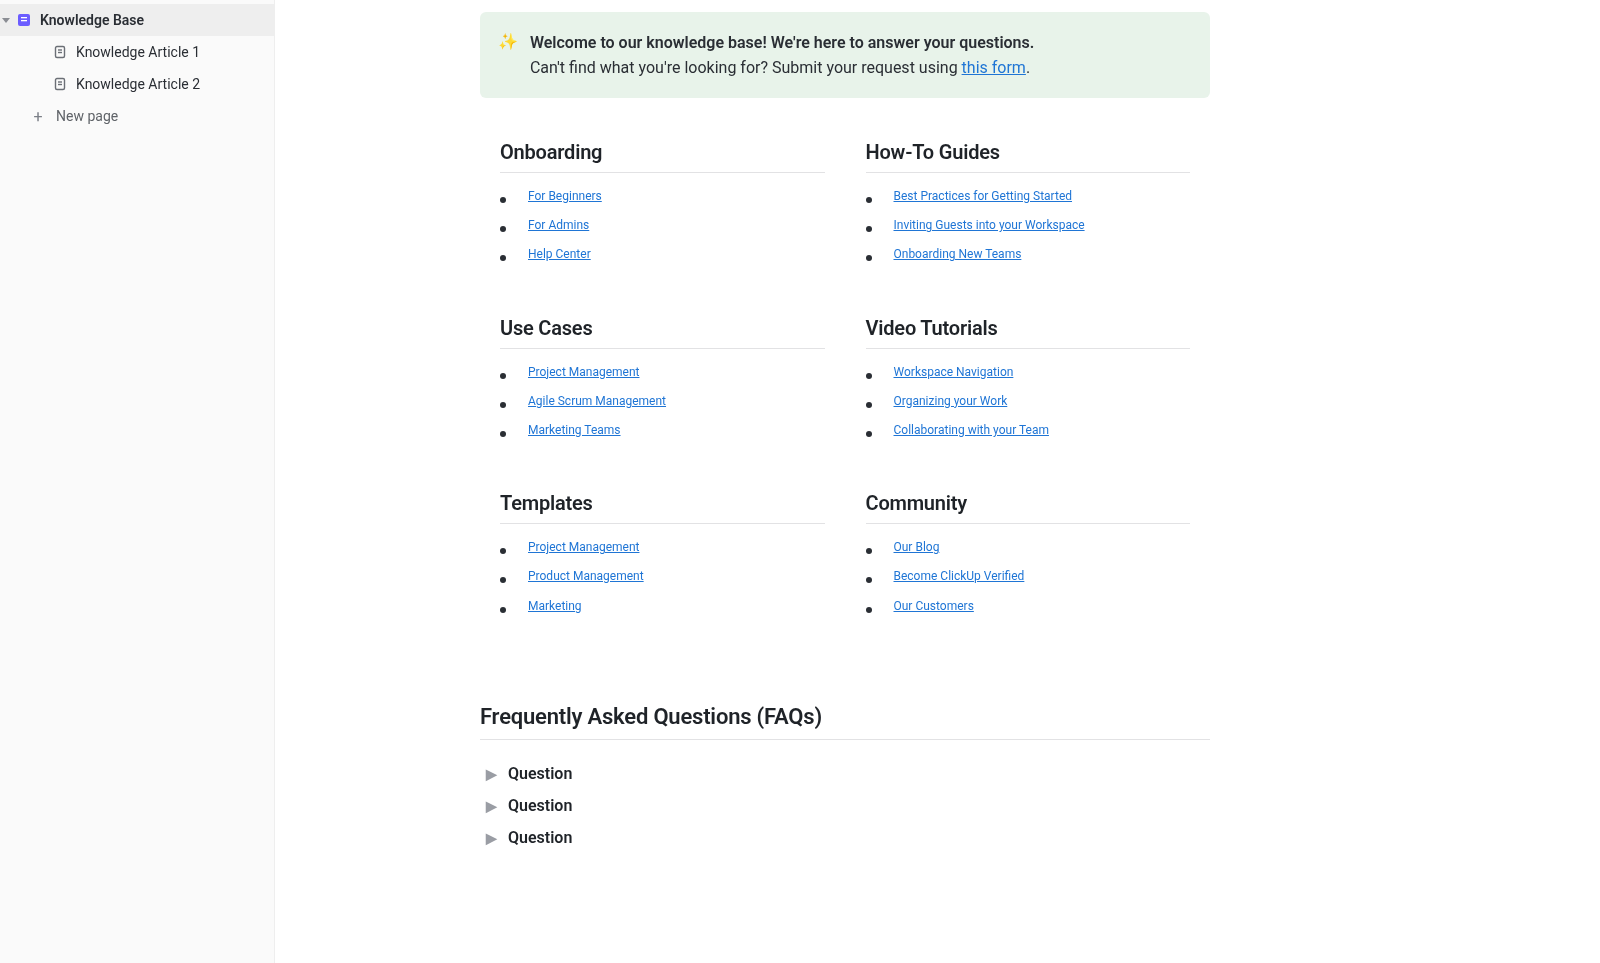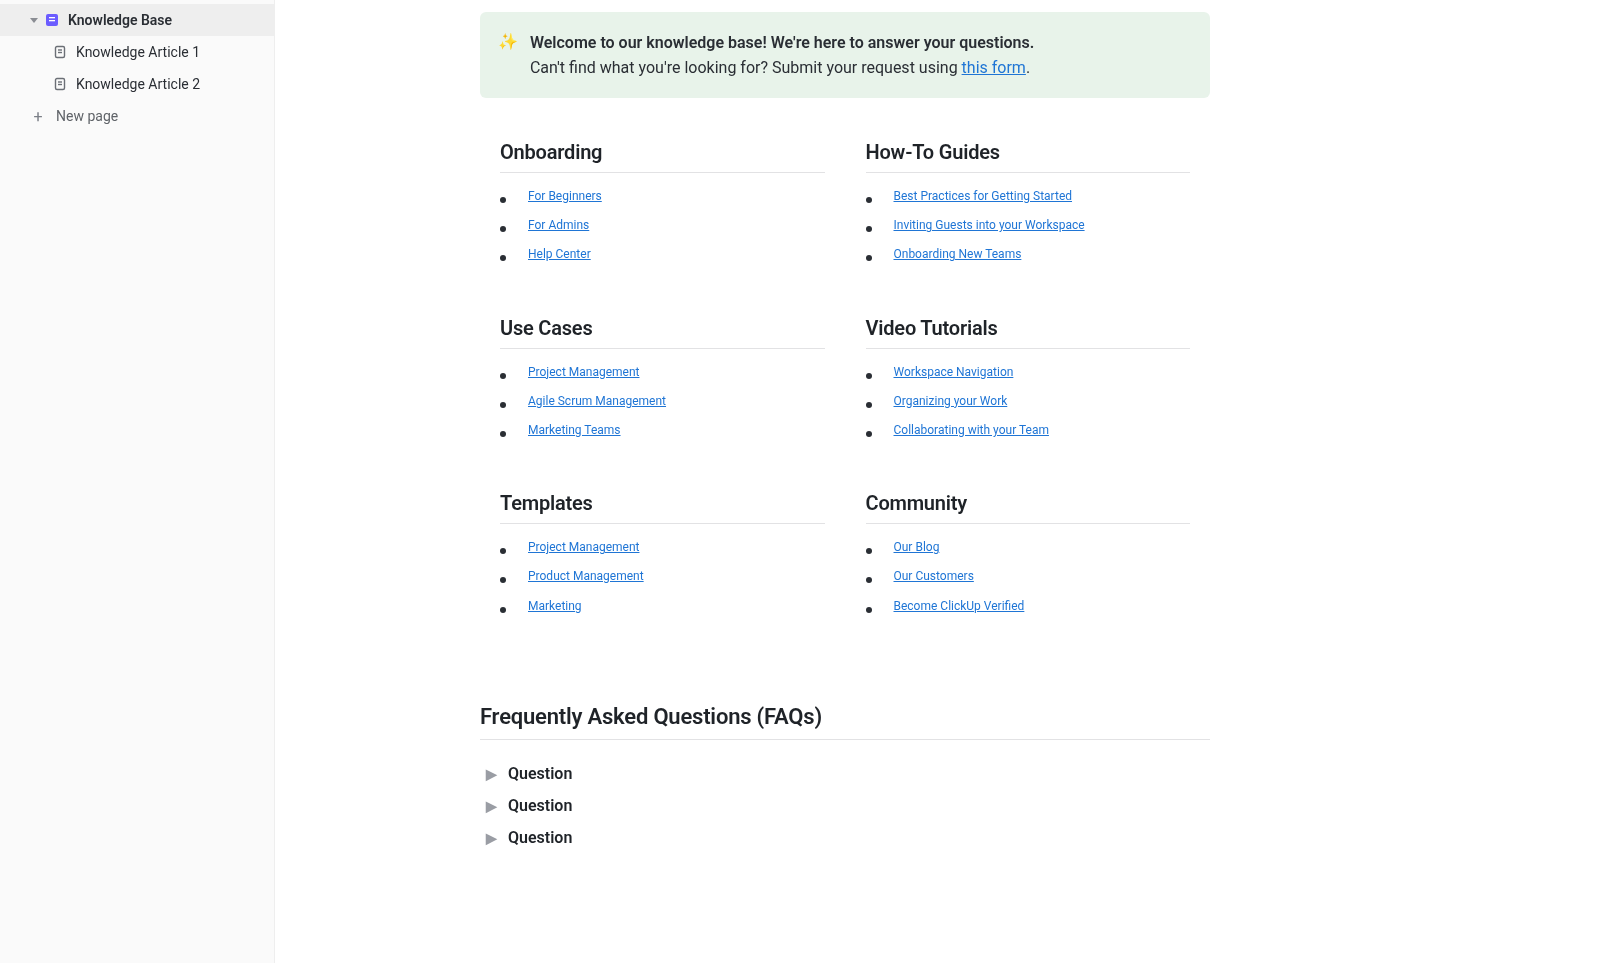--- a/index.html
+++ b/index.html
@@ -20,21 +20,21 @@
     width: 275px;
     background: #fafafa;
     border-right: 1px solid #eeeeee;
     padding-top: 4px;
     flex-shrink: 0;
   }
   .sidebar-item {
     display: flex;
     align-items: center;
     height: 32px;
-    padding-left: 28px;
+    padding-left: 0;
     padding-right: 10px;
     cursor: pointer;
     color: #2a2e34;
     font-size: 14px;
   }
   .sidebar-item.selected {
     background: #eeeeee;
   }
   .caret {
     width: 12px;
@@ -326,25 +326,25 @@
 
       <div class="section">
         <div class="section-title">Community</div>
         <ul class="section-links">
           <li>
               <span class="bullet"></span>
               <a class="link">Our Blog</a>
             </li>
           <li>
               <span class="bullet"></span>
+              <a class="link">Become ClickUp Verified</a>
+            </li>
+          <li>
+              <span class="bullet"></span>
               <a class="link">Our Customers</a>
-            </li>
-          <li>
-              <span class="bullet"></span>
-              <a class="link">Become ClickUp Verified</a>
             </li>
         </ul>
       </div>
 
     </div>
 
     <div class="faq">
       <div class="faq-title">Frequently Asked Questions (FAQs)</div>
       <ul class="faq-list">
         <li class="faq-item">

